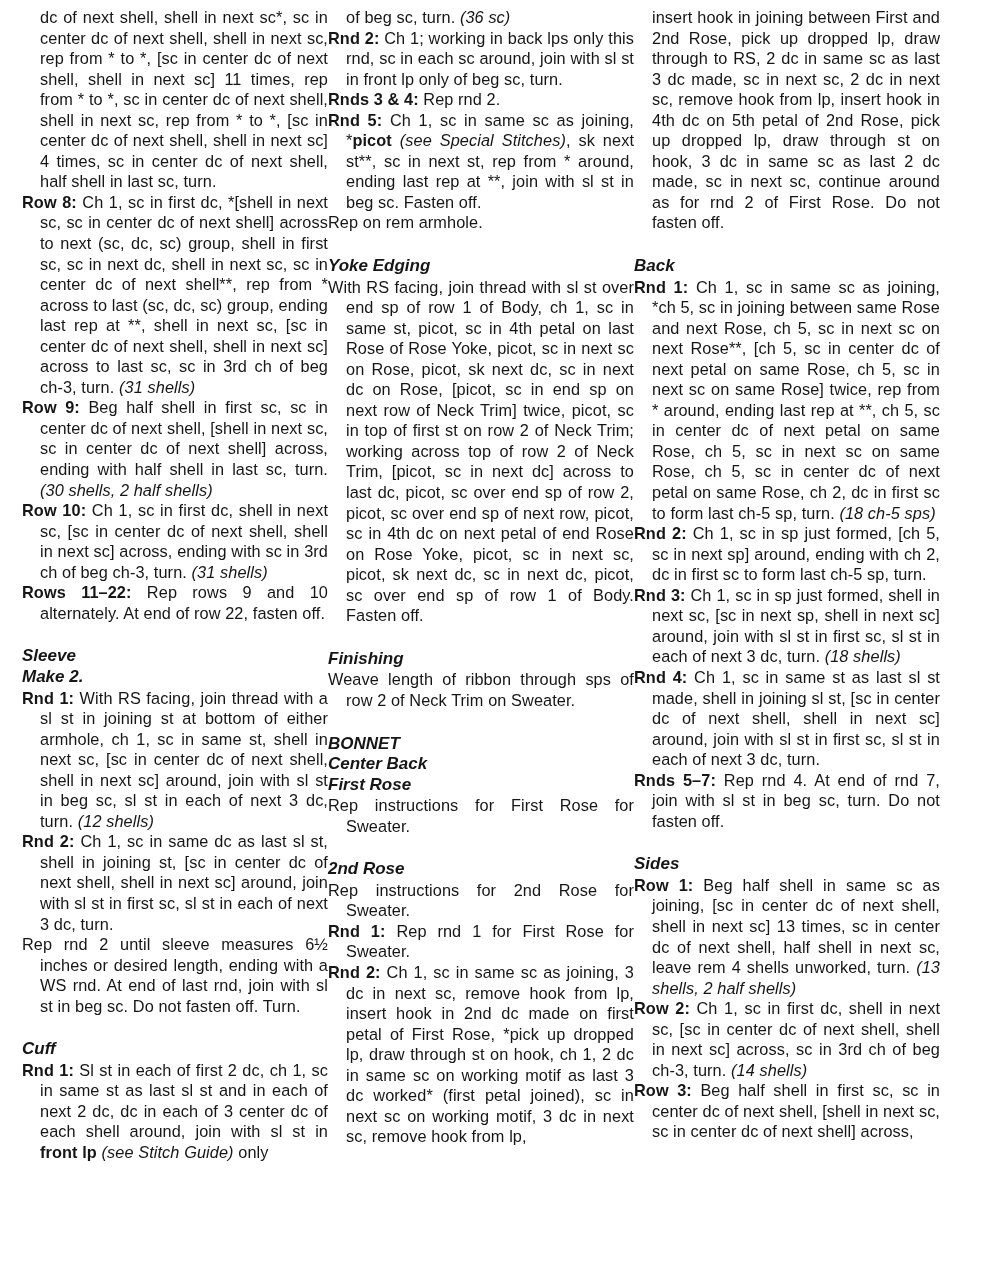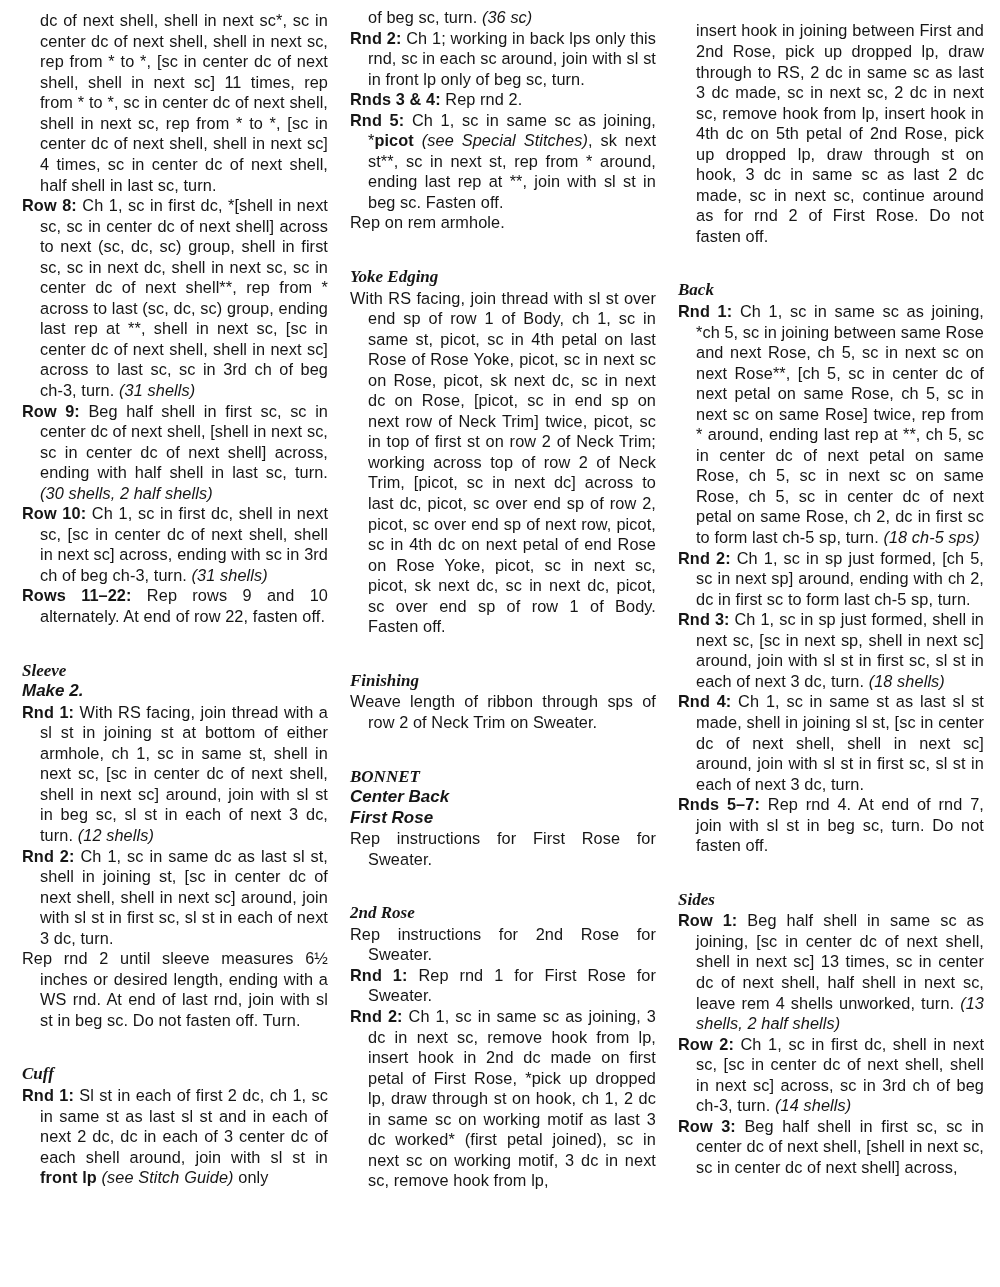--- a/index.html
+++ b/index.html
@@ -13,22 +13,20 @@
     position: relative;
     font-family: "Liberation Sans", "DejaVu Sans", sans-serif;
     color: #161616;
     overflow: hidden;
   }
   .page {
     box-sizing: border-box;
     width: 1000px;
     padding: 7px 24px 0 22px;
     display: flex;
-    gap: 22px;
-    align-items: center;
   }
   .col {
     flex: 0 0 306px;
     width: 306px;
     font-size: 16.3px;
     line-height: 20.55px;
     letter-spacing: 0.1px;
   }
   .para {
     margin: 0;
@@ -41,22 +39,21 @@
   }
   .heading {
     margin: 0;
     font-size: 17px;
     font-weight: bold;
     font-style: italic;
     line-height: 20.55px;
     letter-spacing: 0;
   }
   .space {
-    margin-top: 34px;
-    font-family: Liberation Serif, serif;
+    margin-top: 23px;
   }
   .seg-b { font-weight: bold; }
   .seg-i { font-style: italic; }
   .footer {
     position: absolute;
     left: 24px;
     top: 1316px;
     width: 952px;
     display: flex;
     align-items: baseline;

